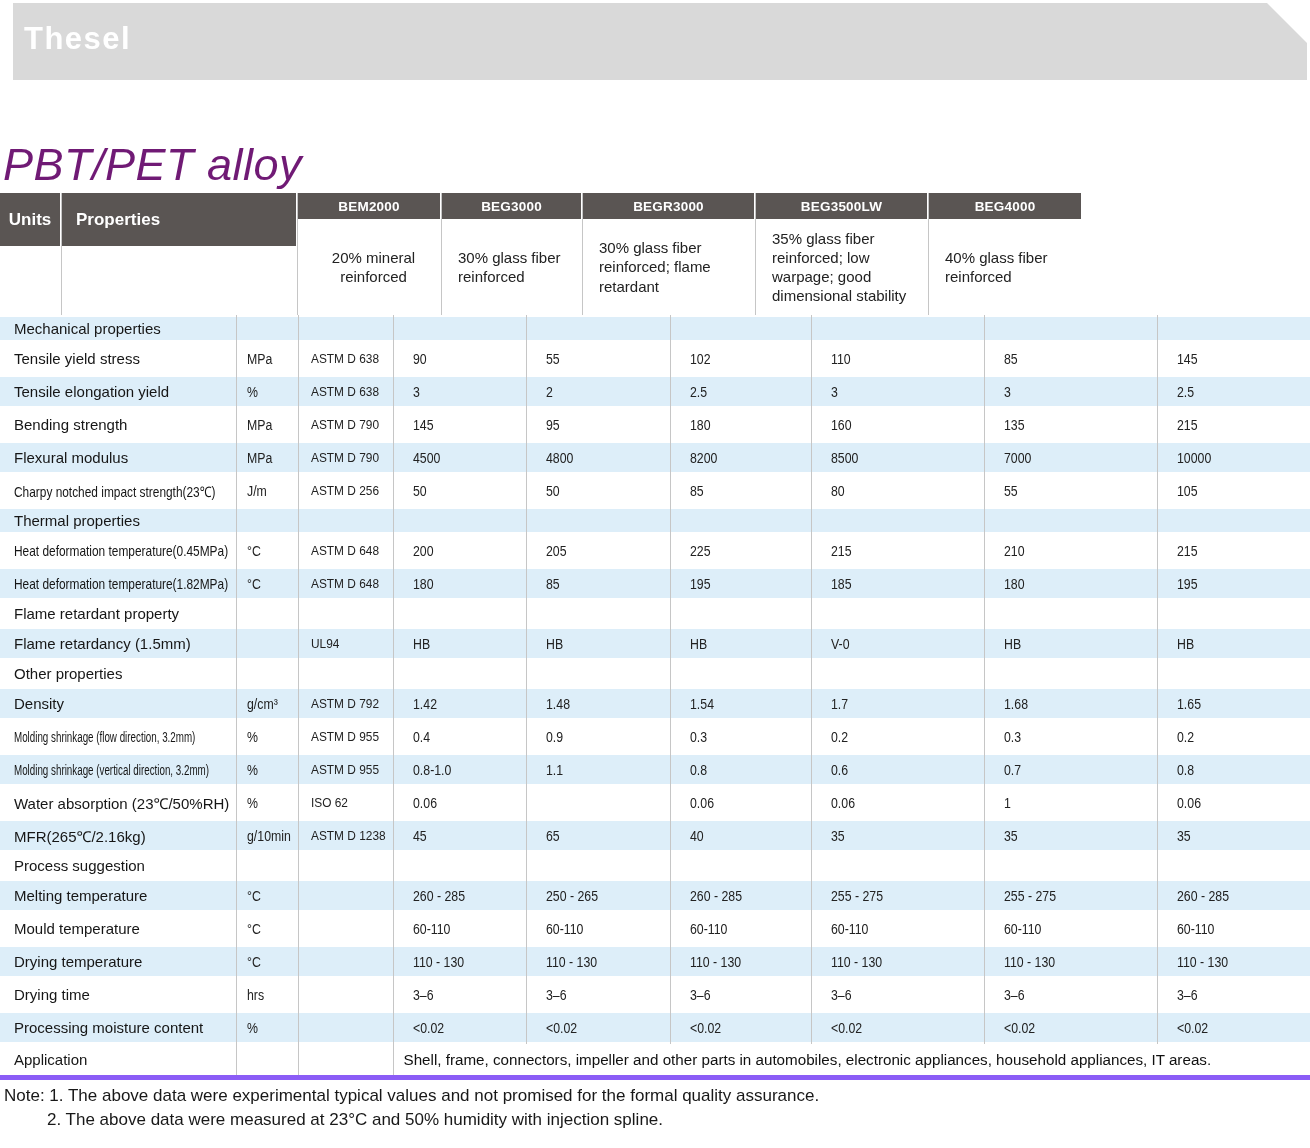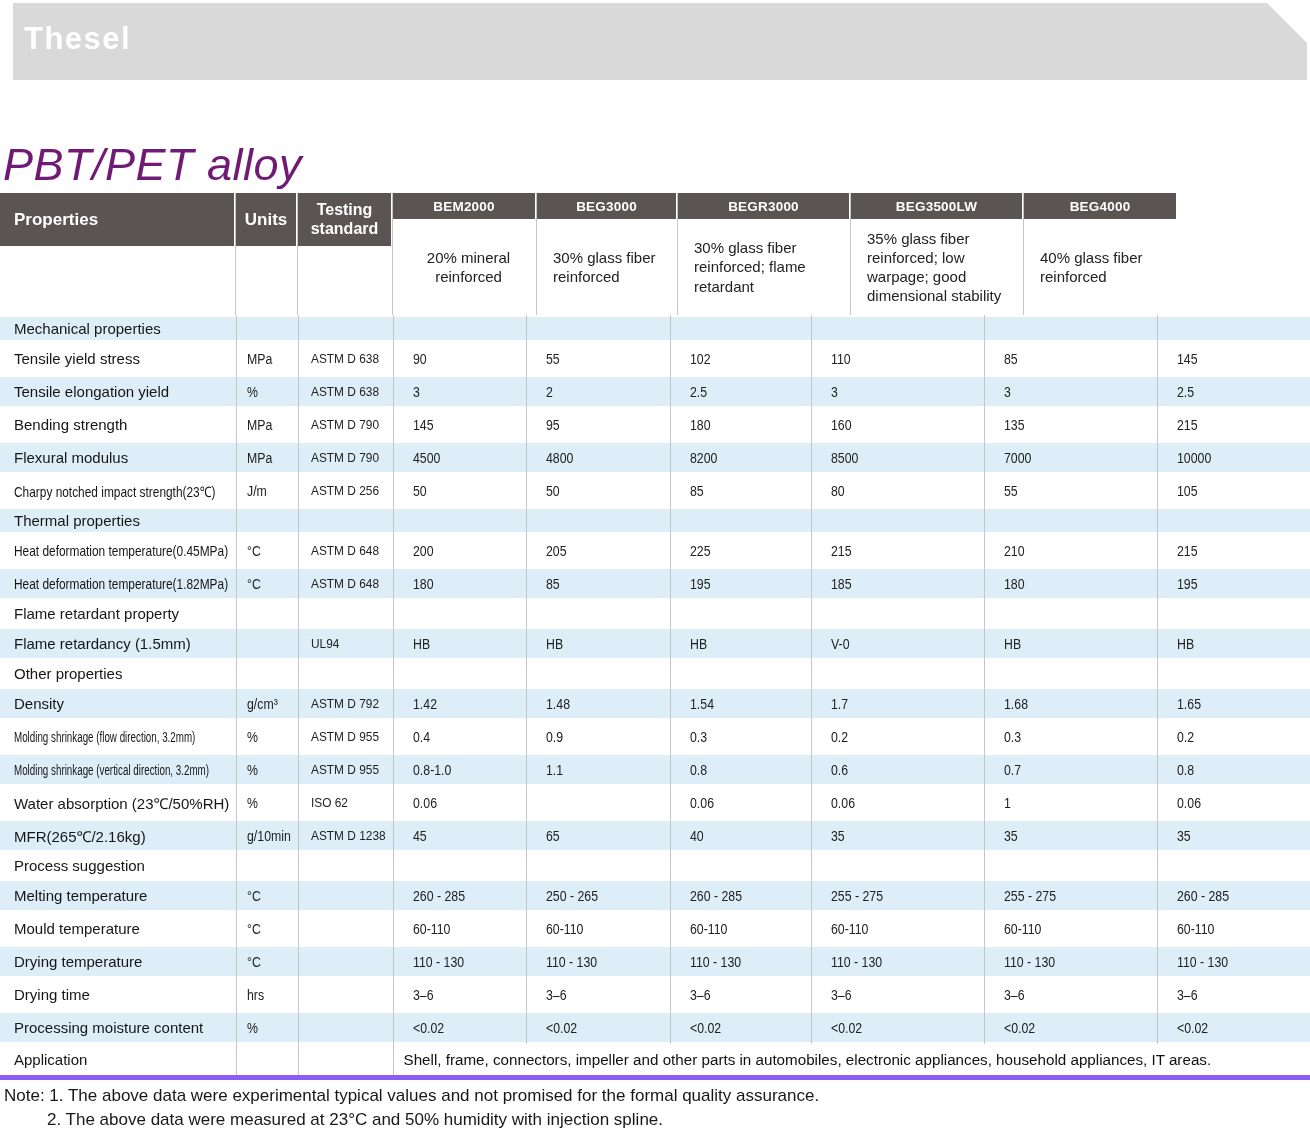--- a/index.html
+++ b/index.html
@@ -59,28 +59,25 @@
 </head>
 <body>
 
 <div class="banner"></div>
 <div class="logo">Thesel</div>
 
 <div class="page-title">PBT/PET alloy</div>
 
 <div class="tablewrap">
   <div class="hrow">
-    <div class="hcol w1">
-      <div class="dk dk-tall hd-props">Properties</div>
-    </div>
     <div class="hcol w2">
       <div class="dk dk-tall hd-units">Units</div>
     </div>
-    <div class="hcol w3">
-      <div class="dk dk-tall hd-test">Testing standard</div>
+    <div class="hcol w1">
+      <div class="dk dk-tall hd-props">Properties</div>
     </div>
 
       <div class="hcol gw1">
         <div class="dk gbar">BEM2000</div>
         <div class="gdesc" style="white-space: normal; text-align: center;">20% mineral reinforced</div>
       </div>
       <div class="hcol gw2">
         <div class="dk gbar">BEG3000</div>
         <div class="gdesc" style="white-space: normal;">30% glass fiber reinforced</div>
       </div>

